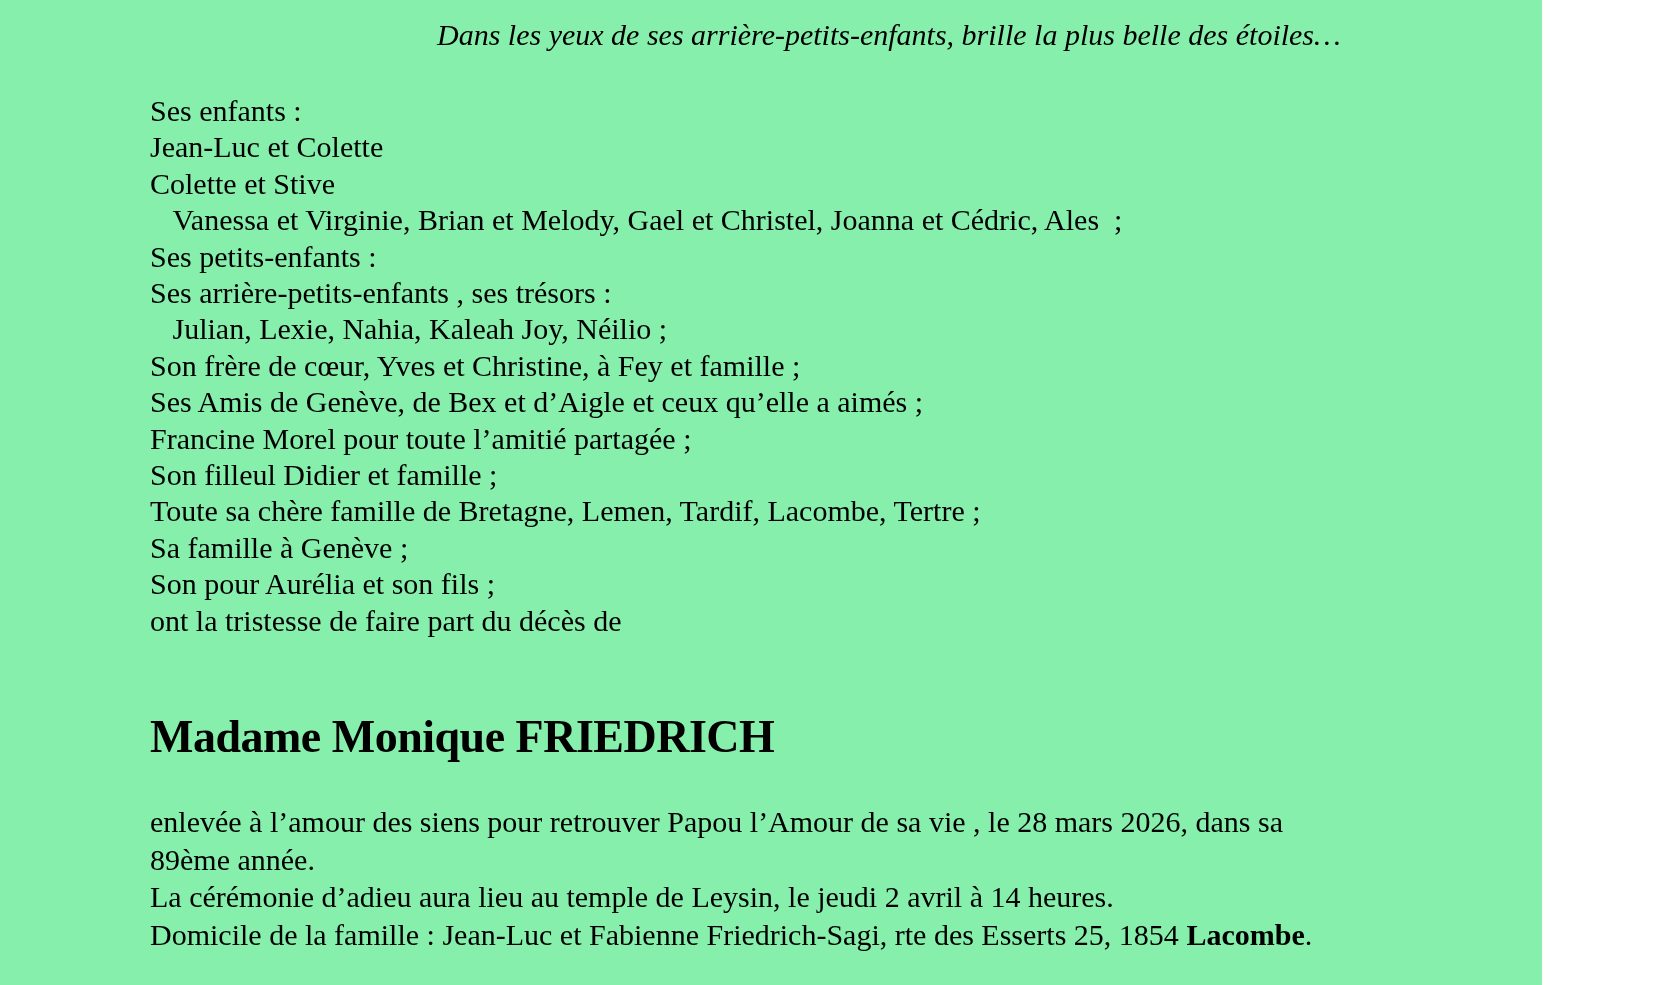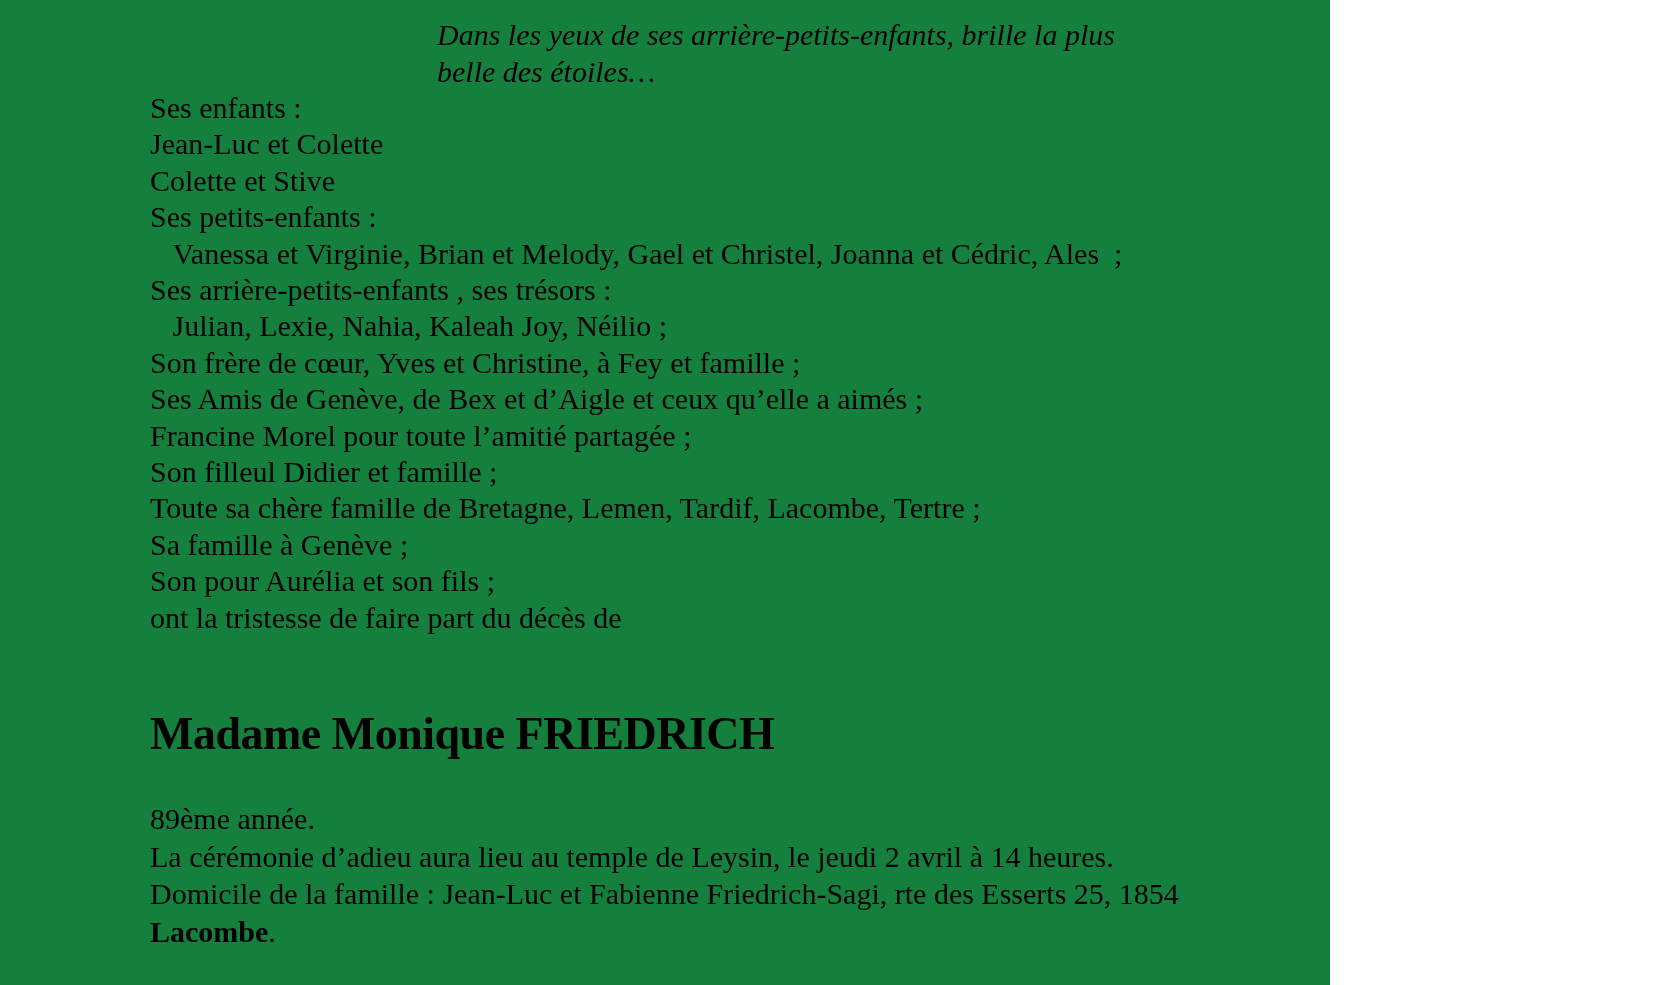--- a/index.html
+++ b/index.html
@@ -4,33 +4,34 @@
 <style>
   * { margin: 0; padding: 0; box-sizing: border-box; }
   html, body {
     width: 1654px;
     min-height: 985px;
     background: #ffffff;
     color: #000000;
     font-family: "Liberation Serif", "DejaVu Serif", serif;
   }
   .page {
-    width: 1330px;
+    width: 1542px;
     min-height: 985px;
     padding: 16px 150px 20px 150px;
-    background: #15803d;
+    background: #86efac;
   }
   .epigraph {
     font-style: italic;
     font-size: 30px;
     line-height: 37px;
     margin-left: 287px;
     white-space: pre-wrap;
   }
   .relatives {
+    margin-top: 40px;
   }
   .line {
     font-size: 30px;
     line-height: 36.4px;
     white-space: pre-wrap;
   }
   .title {
     font-size: 46px;
     font-weight: bold;
     line-height: 56px;
@@ -51,35 +52,36 @@
 <body>
 
 <div class="page">
 
   <div class="epigraph">Dans les yeux de ses arrière-petits-enfants, brille la plus belle des étoiles…</div>
 
   <div class="relatives">
     <div class="line">Ses enfants :</div>
     <div class="line">Jean-Luc et Colette</div>
     <div class="line">Colette et Stive</div>
+    <div class="line">   Vanessa et Virginie, Brian et Melody, Gael et Christel, Joanna et Cédric, Ales  ;</div>
     <div class="line">Ses petits-enfants :</div>
-    <div class="line">   Vanessa et Virginie, Brian et Melody, Gael et Christel, Joanna et Cédric, Ales  ;</div>
     <div class="line">Ses arrière-petits-enfants , ses trésors :</div>
     <div class="line">   Julian, Lexie, Nahia, Kaleah Joy, Néilio ;</div>
     <div class="line">Son frère de cœur, Yves et Christine, à Fey et famille ;</div>
     <div class="line">Ses Amis de Genève, de Bex et d’Aigle et ceux qu’elle a aimés ;</div>
     <div class="line">Francine Morel pour toute l’amitié partagée ;</div>
     <div class="line">Son filleul Didier et famille ;</div>
     <div class="line">Toute sa chère famille de Bretagne, Lemen, Tardif, Lacombe, Tertre ;</div>
     <div class="line">Sa famille à Genève ;</div>
     <div class="line">Son pour Aurélia et son fils ;</div>
     <div class="line">ont la tristesse de faire part du décès de</div>
   </div>
 
   <h1 class="title">Madame Monique FRIEDRICH</h1>
 
   <div class="announcement">
+    <div class="line">enlevée à l’amour des siens pour retrouver Papou l’Amour de sa vie , le 28 mars 2026, dans sa</div>
     <div class="line">89ème année.</div>
     <div class="line">La cérémonie d’adieu aura lieu au temple de Leysin, le jeudi 2 avril à 14 heures.</div>
     <div class="line"><span>Domicile de la famille : Jean-Luc et Fabienne Friedrich-Sagi, rte des Esserts 25, 1854 </span><span class="bold">Lacombe</span><span>.</span></div>
   </div>
 
 </div>
 
 </body></html>

